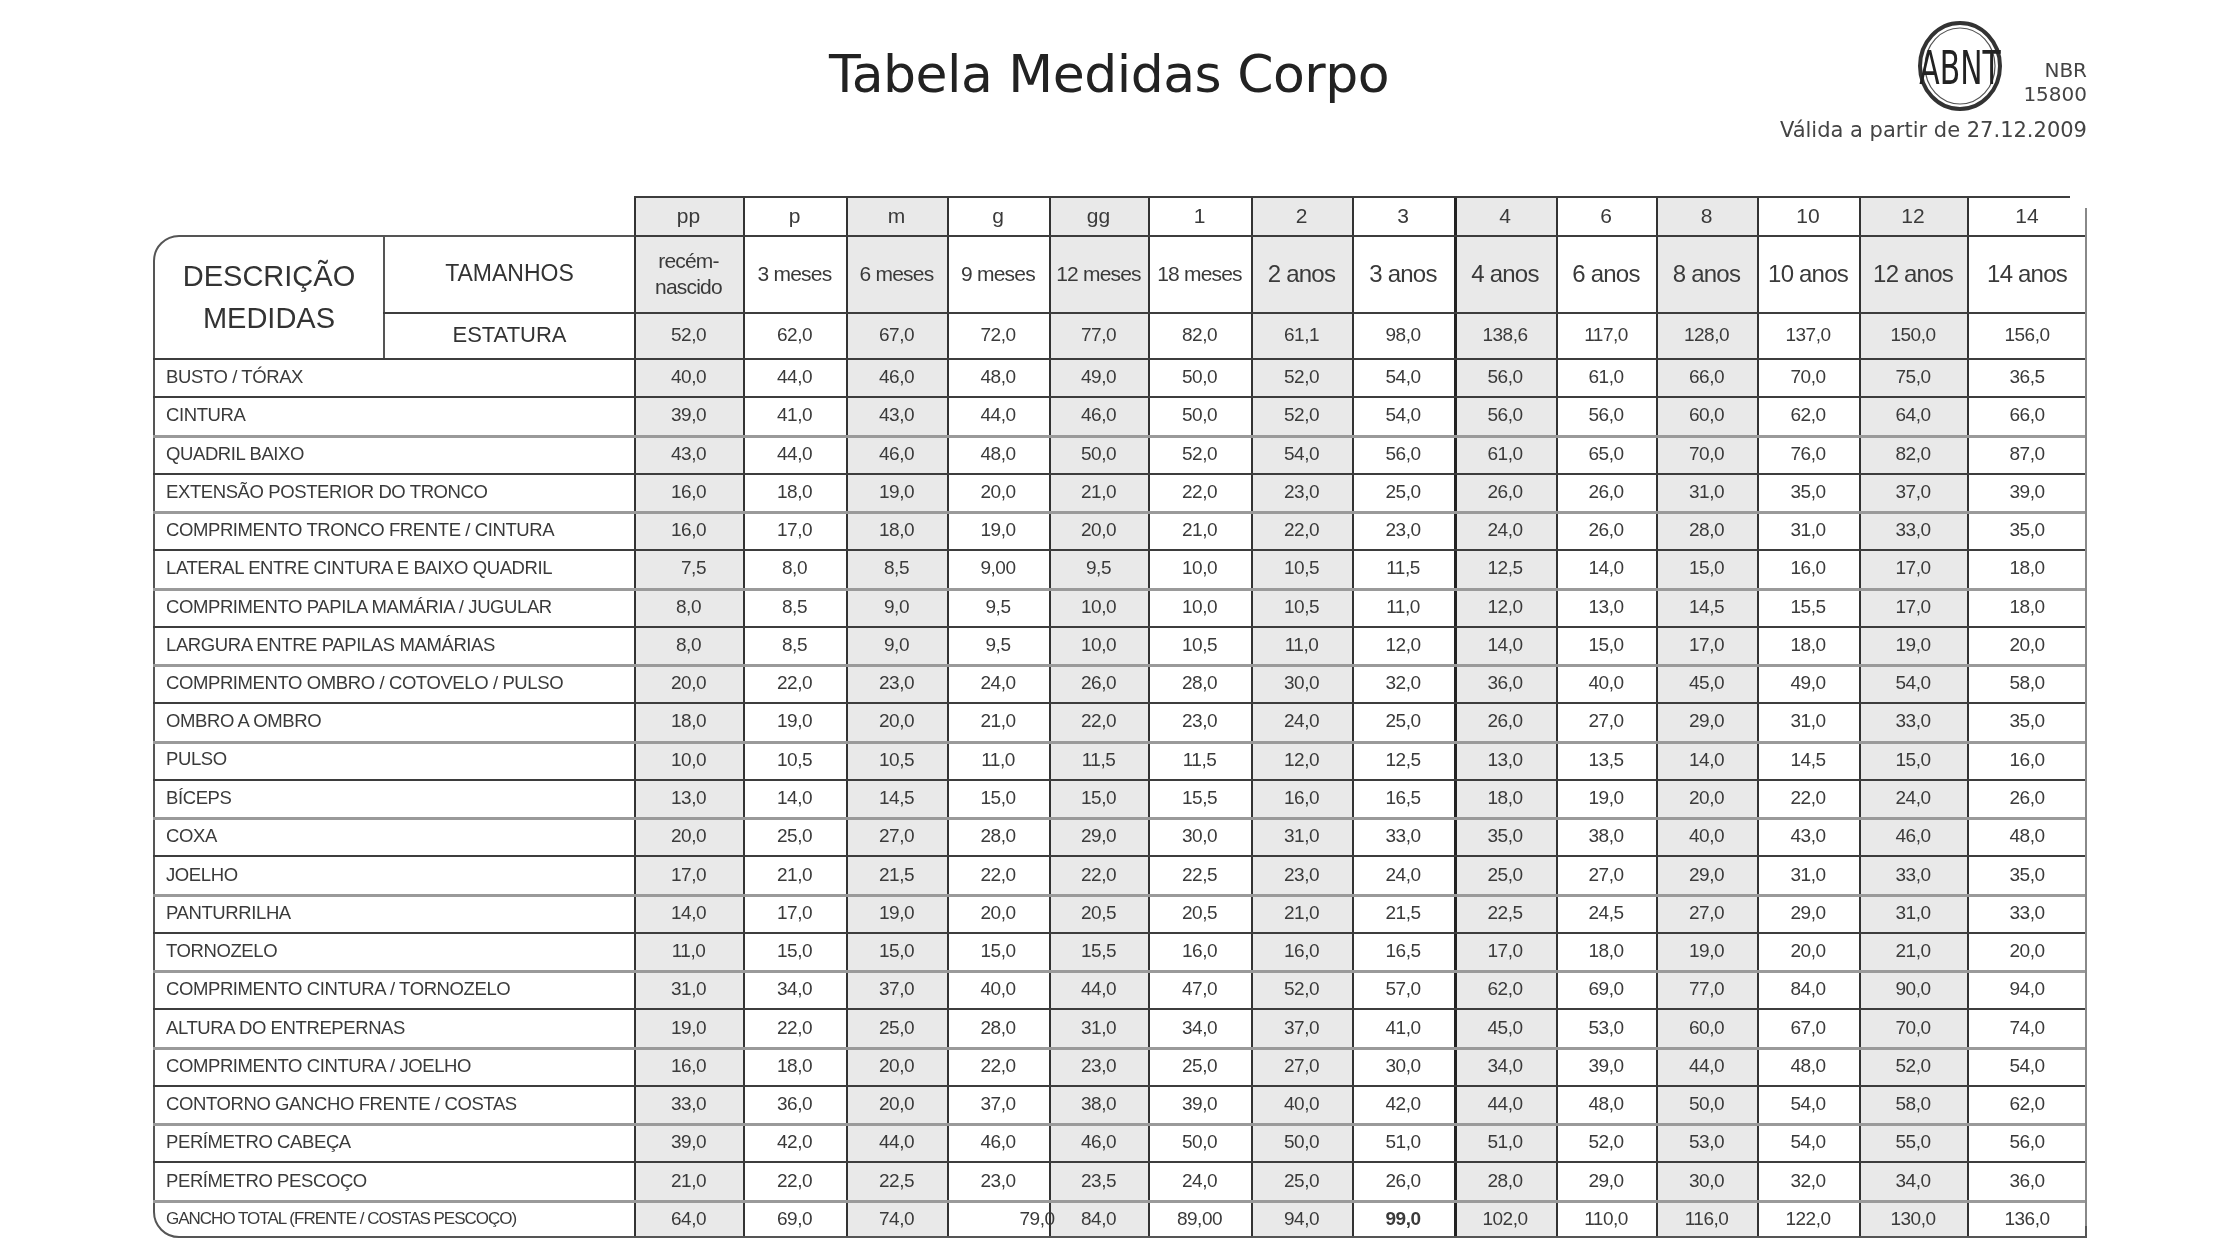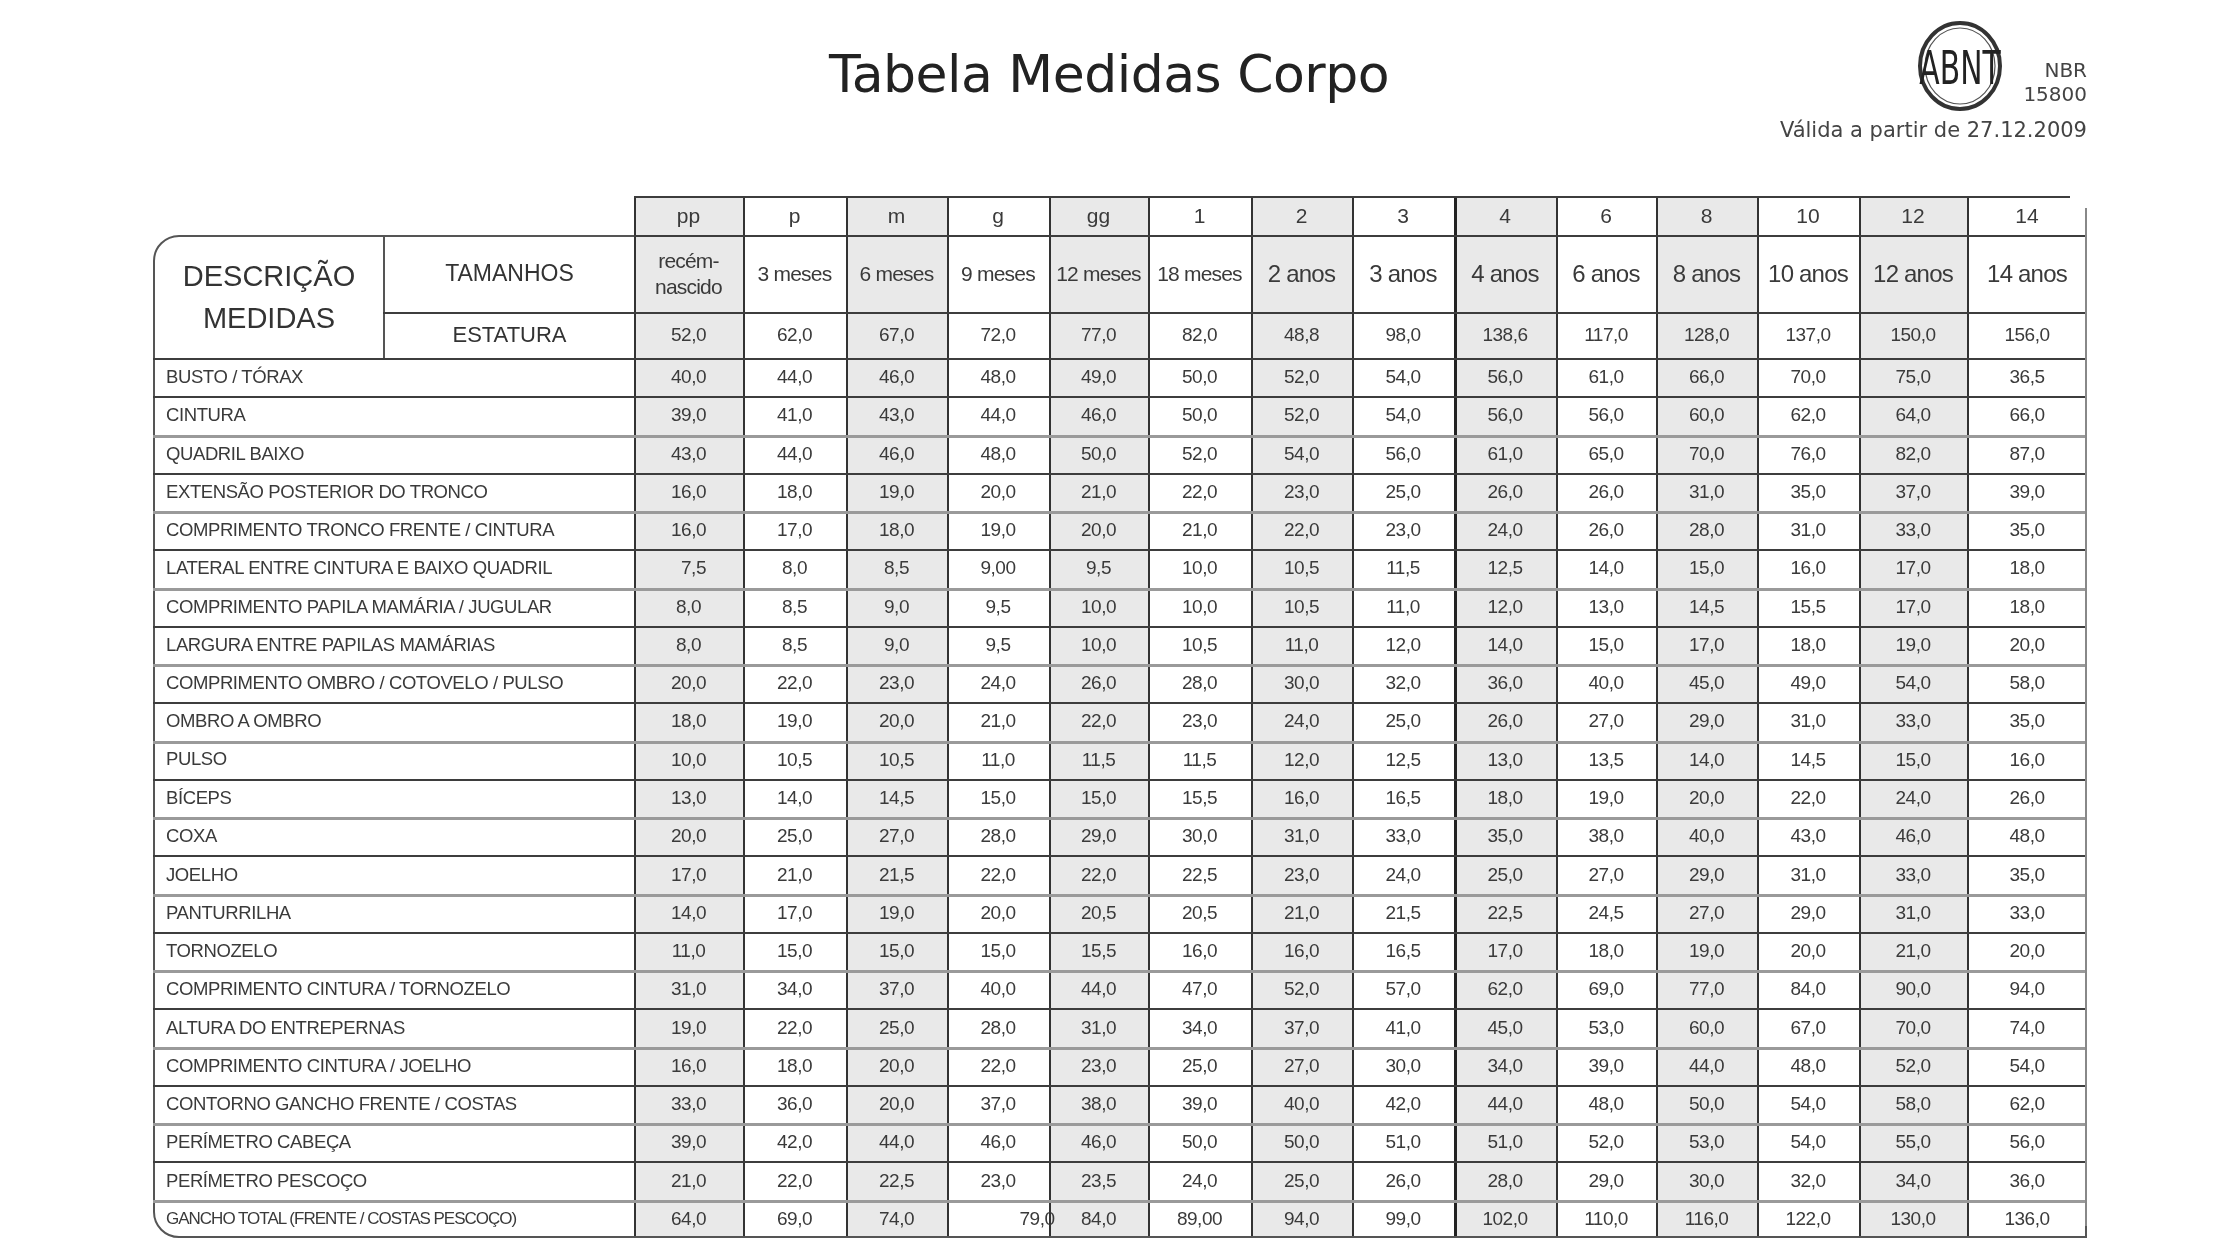--- a/index.html
+++ b/index.html
@@ -121,21 +121,21 @@
     <div class="cell age" style="left: 947px; top: 235px; width: 102px; height: 77px;">9 meses</div>
     <div class="cell val" style="left: 947px; top: 312px; width: 102px; height: 46px;">72,0</div>
     <div class="cell size-code" style="left: 1049px; top: 196px; width: 99px; height: 39px;">gg</div>
     <div class="cell age" style="left: 1049px; top: 235px; width: 99px; height: 77px;">12 meses</div>
     <div class="cell val" style="left: 1049px; top: 312px; width: 99px; height: 46px;">77,0</div>
     <div class="cell size-code" style="left: 1148px; top: 196px; width: 103px; height: 39px;">1</div>
     <div class="cell age" style="left: 1148px; top: 235px; width: 103px; height: 77px;">18 meses</div>
     <div class="cell val" style="left: 1148px; top: 312px; width: 103px; height: 46px;">82,0</div>
     <div class="cell size-code" style="left: 1251px; top: 196px; width: 101px; height: 39px;">2</div>
     <div class="cell age" style="left: 1251px; top: 235px; width: 101px; height: 77px; font-size: 24px;">2 anos</div>
-    <div class="cell val" style="left: 1251px; top: 312px; width: 101px; height: 46px;">48,8</div>
+    <div class="cell val" style="left: 1251px; top: 312px; width: 101px; height: 46px;">61,1</div>
     <div class="cell size-code" style="left: 1352px; top: 196px; width: 102px; height: 39px;">3</div>
     <div class="cell age" style="left: 1352px; top: 235px; width: 102px; height: 77px; font-size: 24px;">3 anos</div>
     <div class="cell val" style="left: 1352px; top: 312px; width: 102px; height: 46px;">98,0</div>
     <div class="cell size-code" style="left: 1454px; top: 196px; width: 102px; height: 39px;">4</div>
     <div class="cell age" style="left: 1454px; top: 235px; width: 102px; height: 77px; font-size: 24px;">4 anos</div>
     <div class="cell val" style="left: 1454px; top: 312px; width: 102px; height: 46px;">138,6</div>
     <div class="cell size-code" style="left: 1556px; top: 196px; width: 100px; height: 39px;">6</div>
     <div class="cell age" style="left: 1556px; top: 235px; width: 100px; height: 77px; font-size: 24px;">6 anos</div>
     <div class="cell val" style="left: 1556px; top: 312px; width: 100px; height: 46px;">117,0</div>
     <div class="cell size-code" style="left: 1656px; top: 196px; width: 101px; height: 39px;">8</div>
@@ -481,20 +481,20 @@
     <div class="cell val" style="left: 1859px; top: 1161.48px; width: 108px; height: 38.2609px;">34,0</div>
     <div class="cell val" style="left: 1967px; top: 1161.48px; width: 120px; height: 38.2609px;">36,0</div>
     <div class="rowlabel" style="top: 1199.74px; height: 38.2609px; font-size: 17px; letter-spacing: -1px;">GANCHO TOTAL (FRENTE / COSTAS PESCOÇO)</div>
     <div class="cell val" style="left: 634px; top: 1199.74px; width: 109px; height: 38.2609px;">64,0</div>
     <div class="cell val" style="left: 743px; top: 1199.74px; width: 103px; height: 38.2609px;">69,0</div>
     <div class="cell val" style="left: 846px; top: 1199.74px; width: 101px; height: 38.2609px;">74,0</div>
     <div class="cell val" style="left: 986px; top: 1199.74px; width: 102px; height: 38.2609px;">79,0</div>
     <div class="cell val" style="left: 1049px; top: 1199.74px; width: 99px; height: 38.2609px;">84,0</div>
     <div class="cell val" style="left: 1148px; top: 1199.74px; width: 103px; height: 38.2609px;">89,00</div>
     <div class="cell val" style="left: 1251px; top: 1199.74px; width: 101px; height: 38.2609px;">94,0</div>
-    <div class="cell val" style="left: 1352px; top: 1199.74px; width: 102px; height: 38.2609px;">99,0</div>
+    <div class="cell val" style="left: 1352px; top: 1199.74px; width: 102px; height: 38.2609px; font-weight: bold;">99,0</div>
     <div class="cell val" style="left: 1454px; top: 1199.74px; width: 102px; height: 38.2609px;">102,0</div>
     <div class="cell val" style="left: 1556px; top: 1199.74px; width: 100px; height: 38.2609px;">110,0</div>
     <div class="cell val" style="left: 1656px; top: 1199.74px; width: 101px; height: 38.2609px;">116,0</div>
     <div class="cell val" style="left: 1757px; top: 1199.74px; width: 102px; height: 38.2609px;">122,0</div>
     <div class="cell val" style="left: 1859px; top: 1199.74px; width: 108px; height: 38.2609px;">130,0</div>
     <div class="cell val" style="left: 1967px; top: 1199.74px; width: 120px; height: 38.2609px;">136,0</div>
   </div>
 
 </body></html>

